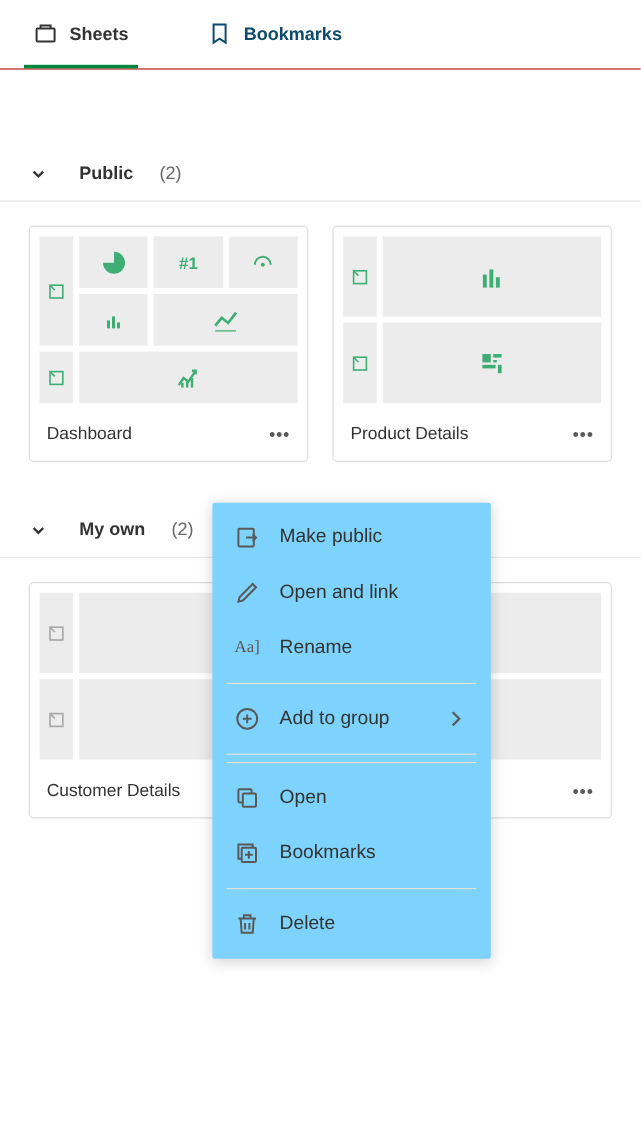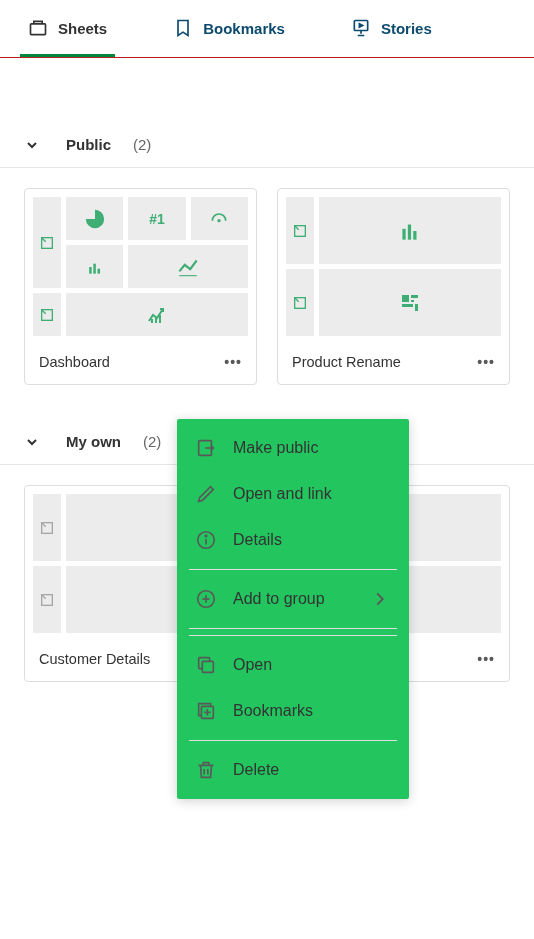--- a/index.html
+++ b/index.html
@@ -15,21 +15,21 @@
 .card-row { display: flex; gap: 20px; }
 .card { border: 1px solid #ddd; border-radius: 4px; width: 234px; background: #fff; }
 .card-thumb { height: 155px; padding: 8px; }
 .card-title-row { display: flex; align-items: flex-end; justify-content: space-between; padding: 10px 14px 14px; }
 .card-title { font-size: 14.5px; color: #333; }
 .more-btn { color: #595959; letter-spacing: 1px; font-weight: 700; font-size: 14px; cursor: pointer; }
 .thumb-grid { display: grid; gap: 5px; height: 100%; }
 .blk { background: #ececec; display: flex; align-items: center; justify-content: center; }
 .blk svg, .blk .glyph { color: #3fae75; fill: #3fae75; }
 .gray svg, .gray .glyph { color: #a6a6a6; fill: #a6a6a6; }
-.context-menu { position: absolute; left: 177px; top: 419px; width: 232px; background: #22c55e; box-shadow: 0 2px 12px rgba(0,0,0,0.18); border-radius: 2px; padding: 6px 0; z-index: 100; }
+.context-menu { position: absolute; left: 177px; top: 419px; width: 232px; background: #7dd3fc; box-shadow: 0 2px 12px rgba(0,0,0,0.18); border-radius: 2px; padding: 6px 0; z-index: 100; }
 .menu-item { display: flex; align-items: center; gap: 16px; padding: 12px 18px; font-size: 16px; color: #333; cursor: pointer; }
 .menu-item svg, .menu-icon { width: 22px; height: 22px; flex-shrink: 0; color: #595959; stroke: #595959; }
 .menu-chevron { margin-left: auto; }
 .menu-divider { border: none; border-top: 1px solid #e0e0e0; margin: 6px 12px; }
 .ai-text { font-family: Georgia, serif; font-size: 14px; }
 </style>
 </head>
 <body>
 
 <div class="tabs">
@@ -39,28 +39,20 @@
         <path d="M7 7V4h10v3"></path>
       </svg>
     <span>Sheets</span>
   </div>
   <div class="tab">
     <svg viewBox="0 0 24 24" fill="none" stroke="currentColor" stroke-width="2">
         <path d="M6 3h12v18l-6-4-6 4V3z"></path>
       </svg>
     <span>Bookmarks</span>
   </div>
-  <div class="tab">
-    <svg viewBox="0 0 24 24" fill="none" stroke="currentColor" stroke-width="2">
-        <rect x="4" y="3" width="16" height="12" rx="1"></rect>
-        <path d="M10 7l4 2-4 2V7z" fill="currentColor"></path>
-        <path d="M12 15v4M8 21h8"></path>
-      </svg>
-    <span>Stories</span>
-  </div>
 </div>
 
 <div class="content">
 
   <div style="height:50px"></div>
   <div class="section-header">
     <svg viewBox="0 0 24 24" fill="none" stroke="currentColor" stroke-width="3">
         <path d="M6 9l6 6 6-6"></path>
       </svg>
     <span>Public</span>
@@ -157,21 +149,21 @@
                 <rect x="4" y="4" width="7" height="7" fill="#3fae75"></rect>
                 <rect x="13" y="4" width="7" height="3" fill="#3fae75"></rect>
                 <rect x="13" y="9" width="3" height="2" fill="#3fae75"></rect>
                 <rect x="4" y="13" width="11" height="3" fill="#3fae75"></rect>
                 <rect x="17" y="13" width="3" height="7" fill="#3fae75"></rect>
               </svg>
             </div>
         </div>
       </div>
       <div class="card-title-row">
-        <span class="card-title">Product Rename</span>
+        <span class="card-title">Product Details</span>
         <span class="more-btn">•••</span>
       </div>
     </div>
   </div>
 
   <div class="section-header" style="margin-top:20px">
     <svg viewBox="0 0 24 24" fill="none" stroke="currentColor" stroke-width="3">
         <path d="M6 9l6 6 6-6"></path>
       </svg>
     <span>My own</span>
@@ -249,26 +241,22 @@
       </svg>
     <span>Make public</span>
   </div>
   <div class="menu-item">
     <svg viewBox="0 0 24 24" fill="none" stroke="currentColor" stroke-width="1.8">
         <path d="M4 20l4-1L20 7l-3-3L5 16l-1 4z"></path>
       </svg>
     <span>Open and link</span>
   </div>
   <div class="menu-item">
-    <svg viewBox="0 0 24 24" fill="none" stroke="currentColor" stroke-width="1.8">
-        <circle cx="12" cy="12" r="9"></circle>
-        <line x1="12" y1="11" x2="12" y2="17"></line>
-        <circle cx="12" cy="7.5" r="0.8" fill="currentColor"></circle>
-      </svg>
-    <span>Details</span>
+    <span class="menu-icon ai-text" style="text-align:center;line-height:22px">Aa]</span>
+    <span>Rename</span>
   </div>
   <hr class="menu-divider">
   <div class="menu-item">
     <svg viewBox="0 0 24 24" fill="none" stroke="currentColor" stroke-width="1.8">
         <circle cx="12" cy="12" r="9"></circle>
         <line x1="12" y1="8" x2="12" y2="16"></line>
         <line x1="8" y1="12" x2="16" y2="12"></line>
       </svg>
     <span>Add to group</span>
     <svg class="menu-chevron" viewBox="0 0 24 24" width="18" height="18" fill="none" stroke="currentColor" stroke-width="2">

